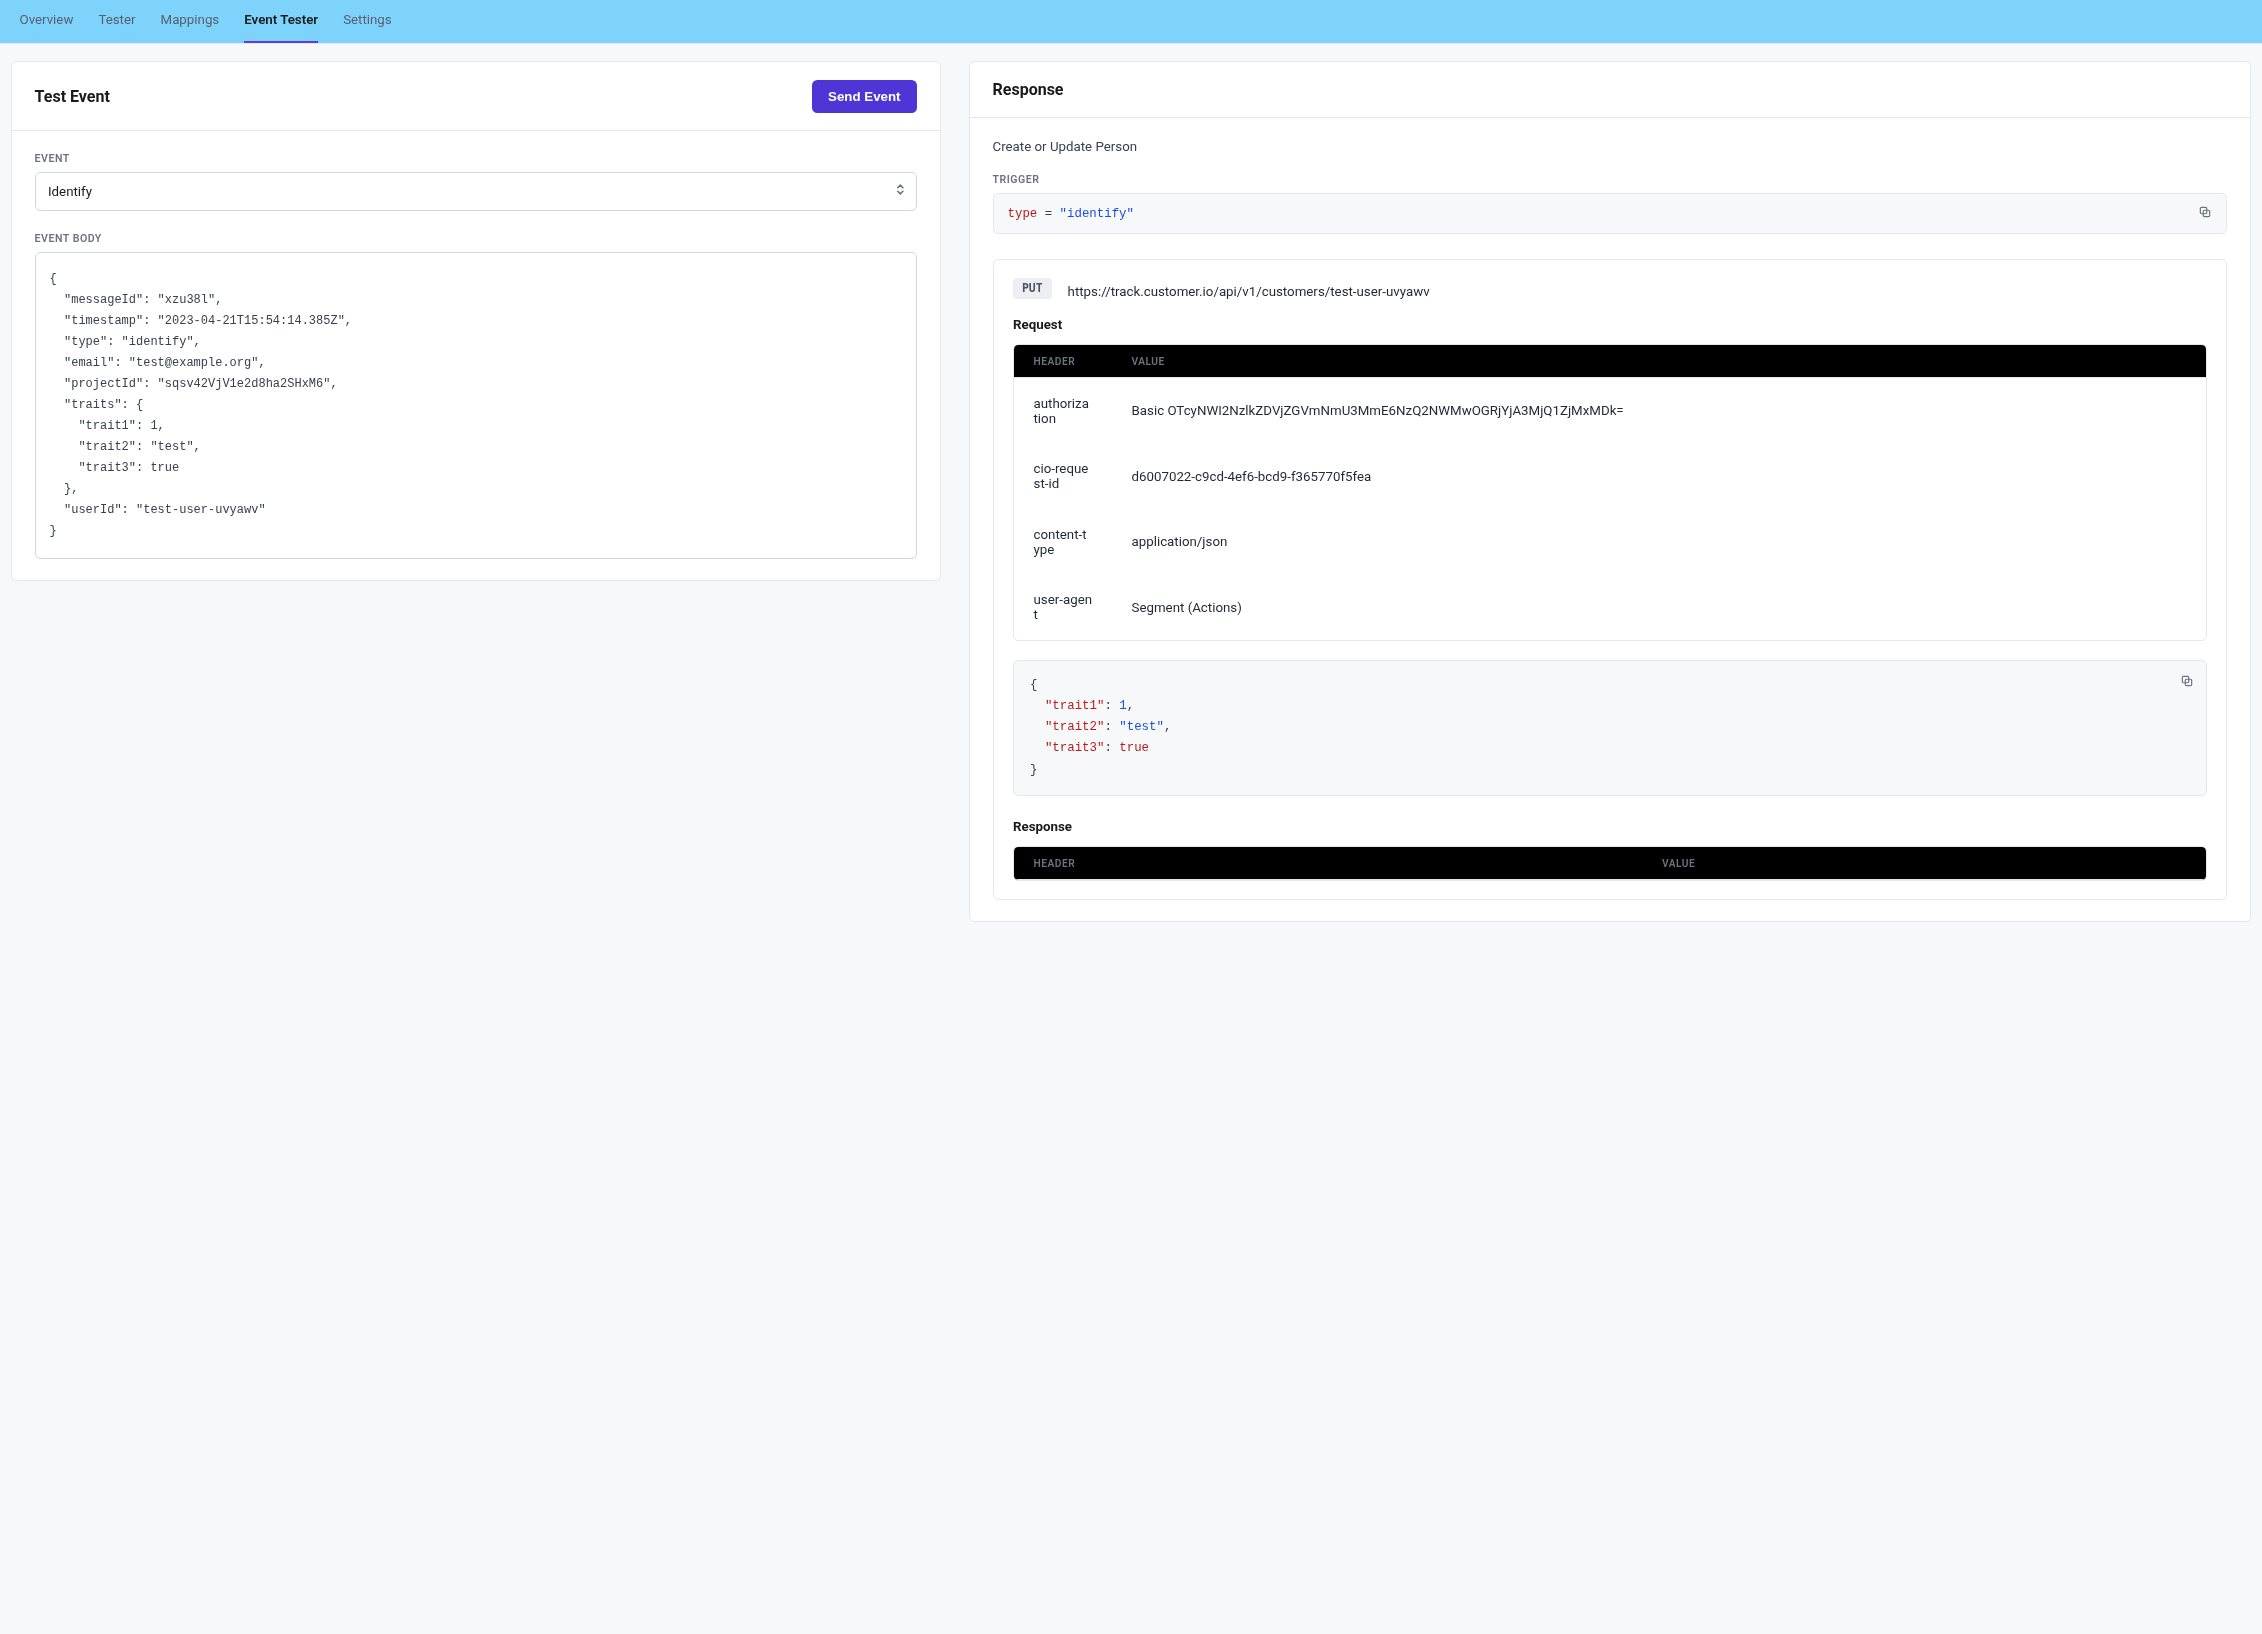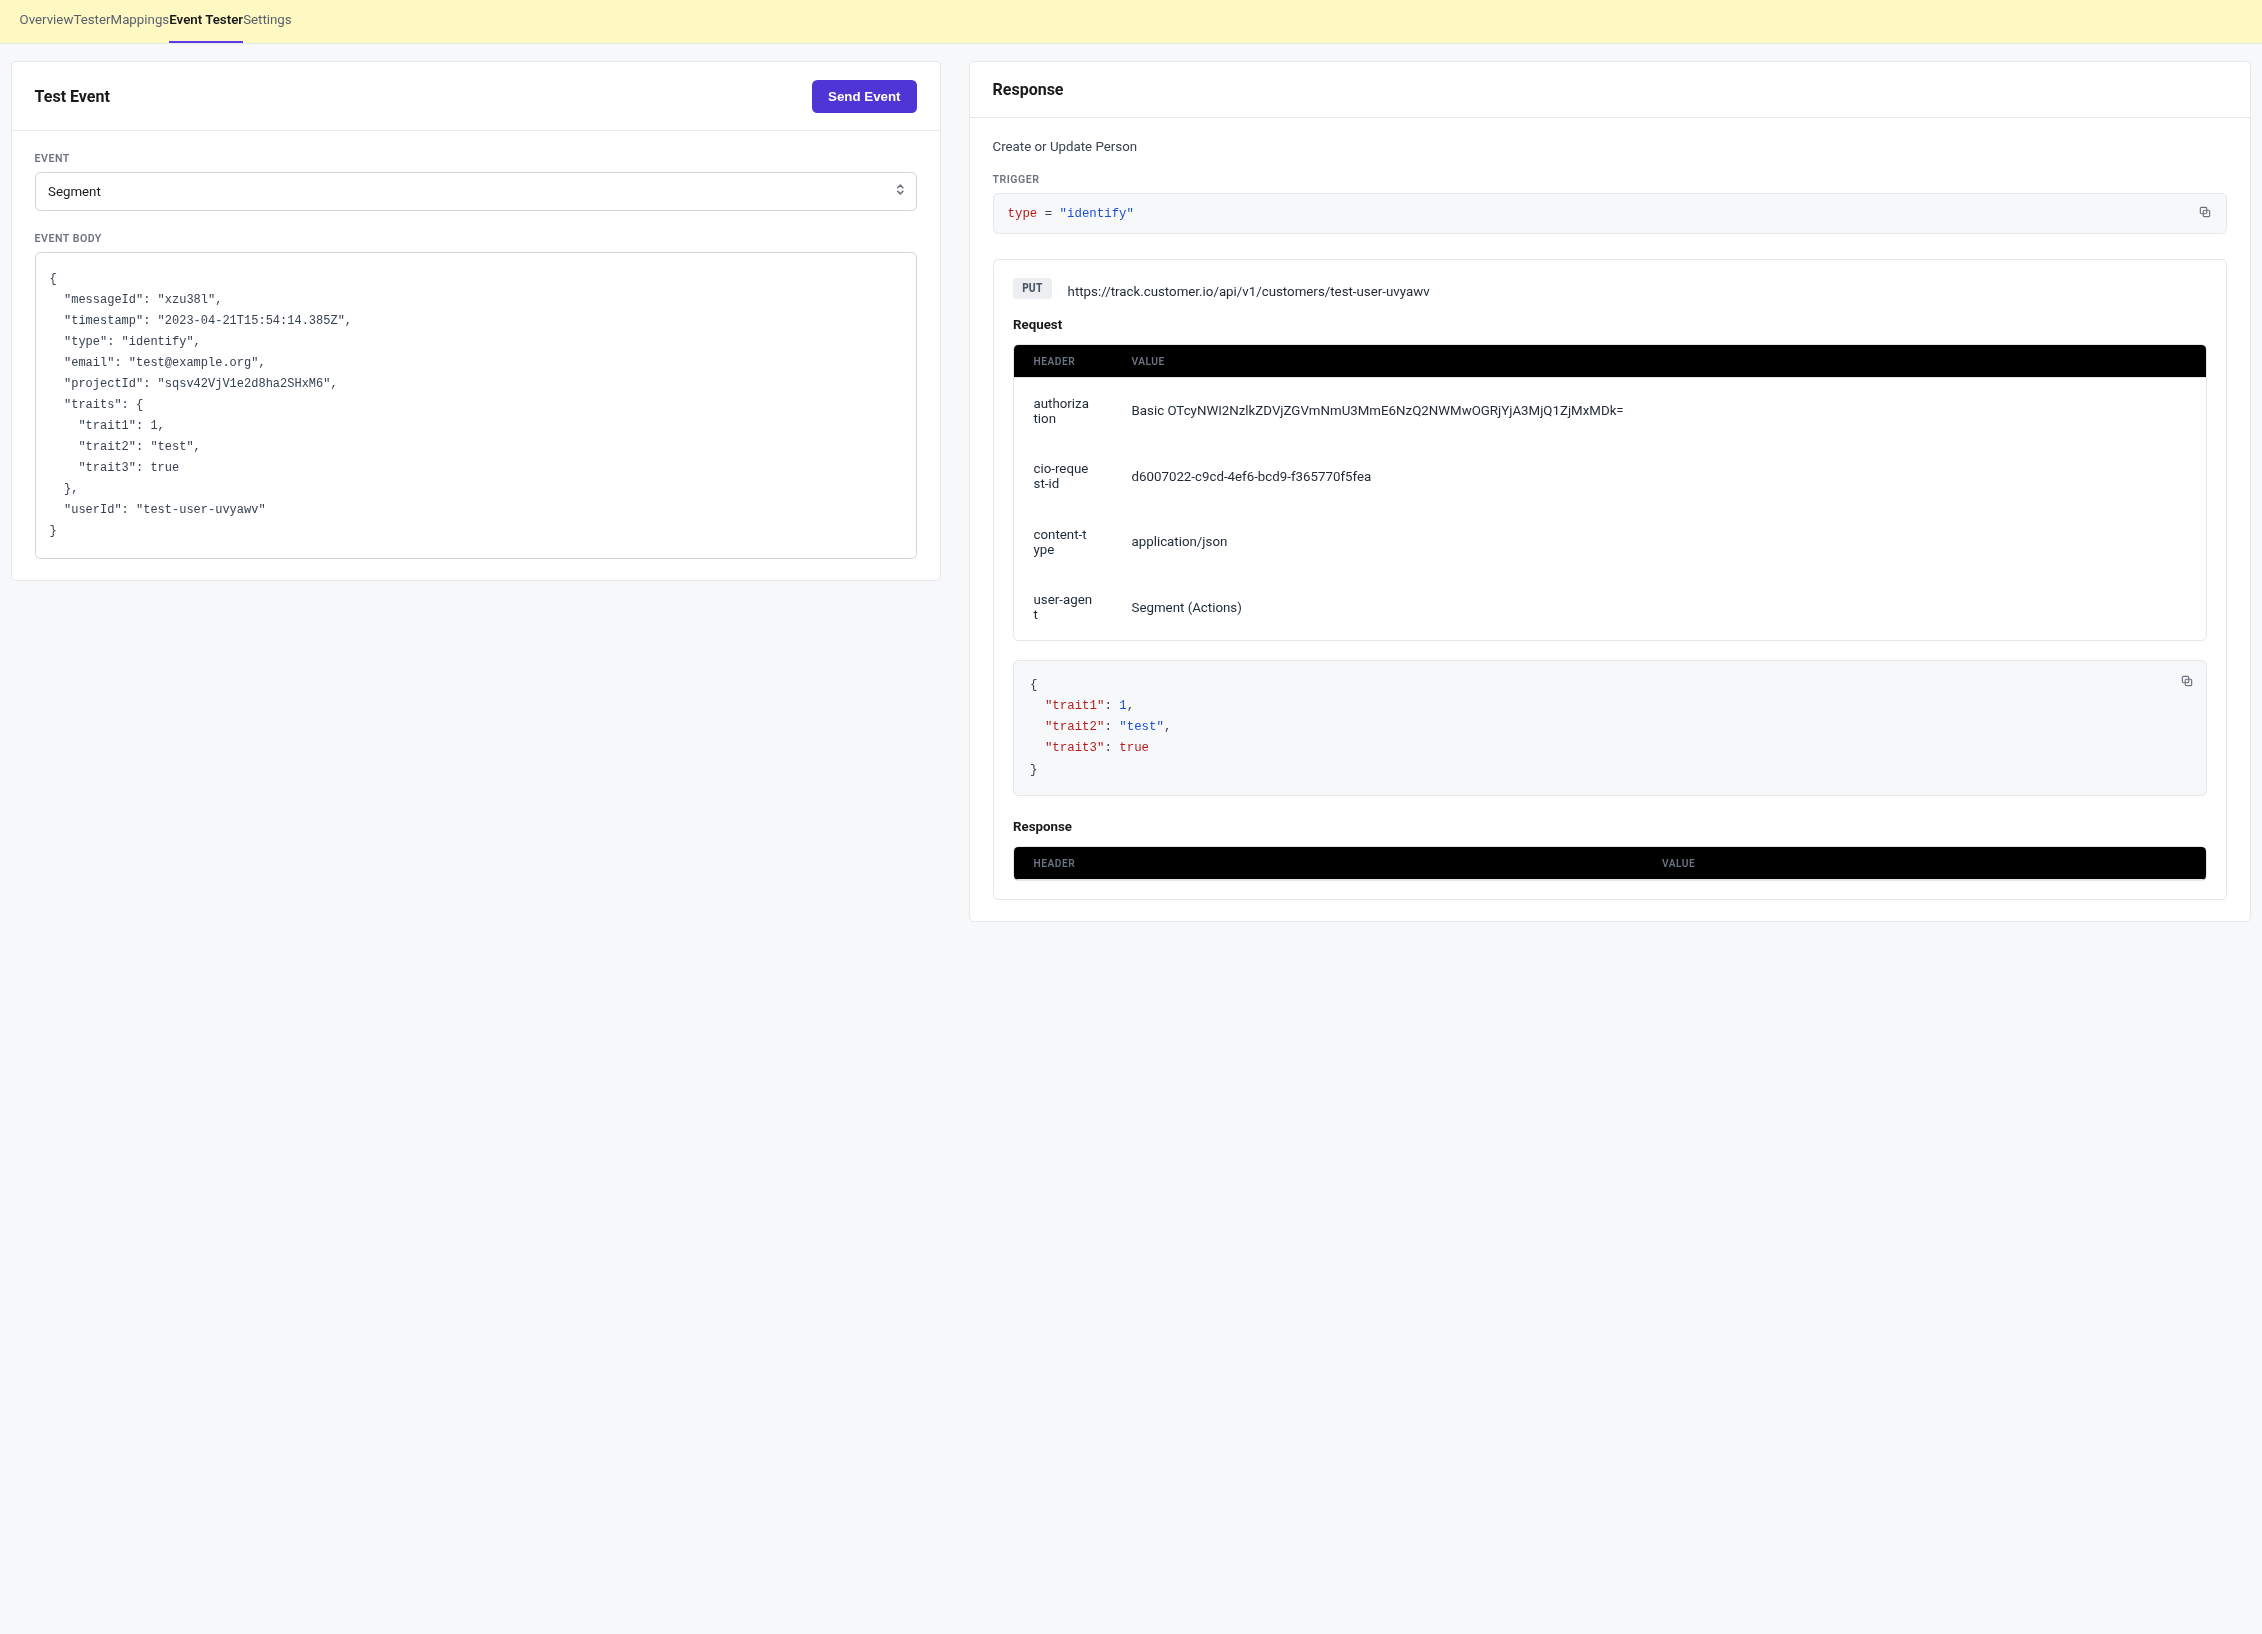--- a/index.html
+++ b/index.html
@@ -4,23 +4,24 @@
 <style>
   * { box-sizing: border-box; margin: 0; padding: 0; }
   body {
     font-family: -apple-system, BlinkMacSystemFont, "Segoe UI", Roboto, Helvetica, Arial, sans-serif;
     background: #f7f8fa;
     color: #1a1a1a;
     font-size: 12.4px;
   }
   .tabs {
     display: flex;
+    gap: 25px;
     padding: 0 19.5px;
     border-bottom: 0.9px solid #e5e7eb;
-    background: #fef9c3;
+    background: #7dd3fc;
   }
   .tab {
     padding: 12.4px 0 14px 0;
     color: #5a5f6b;
     font-size: 13.3px;
     cursor: pointer;
     border-bottom: 2.7px solid transparent;
     margin-bottom: -0.9px;
   }
   .tab.active {
@@ -223,21 +224,21 @@
 <div class="main">
 
   <div class="panel panel-left">
     <div class="panel-header">
       <div class="panel-title">Test Event</div>
       <button class="btn-primary">Send Event</button>
     </div>
     <div class="panel-body">
       <div class="field-label">EVENT</div>
       <div class="select-wrap">
-        <div class="select">Segment</div>
+        <div class="select">Identify</div>
         <span class="select-chevron">
           <svg width="10.6" height="14" viewBox="0 0 12 16" fill="none" stroke="currentColor" stroke-width="1.8" stroke-linecap="round" stroke-linejoin="round">
               <polyline points="3 6 6 3 9 6"></polyline>
               <polyline points="3 10 6 13 9 10"></polyline>
             </svg>
         </span>
       </div>
       <div class="field-label">EVENT BODY</div>
       <div class="code-box">{
   "messageId": "xzu38l",

